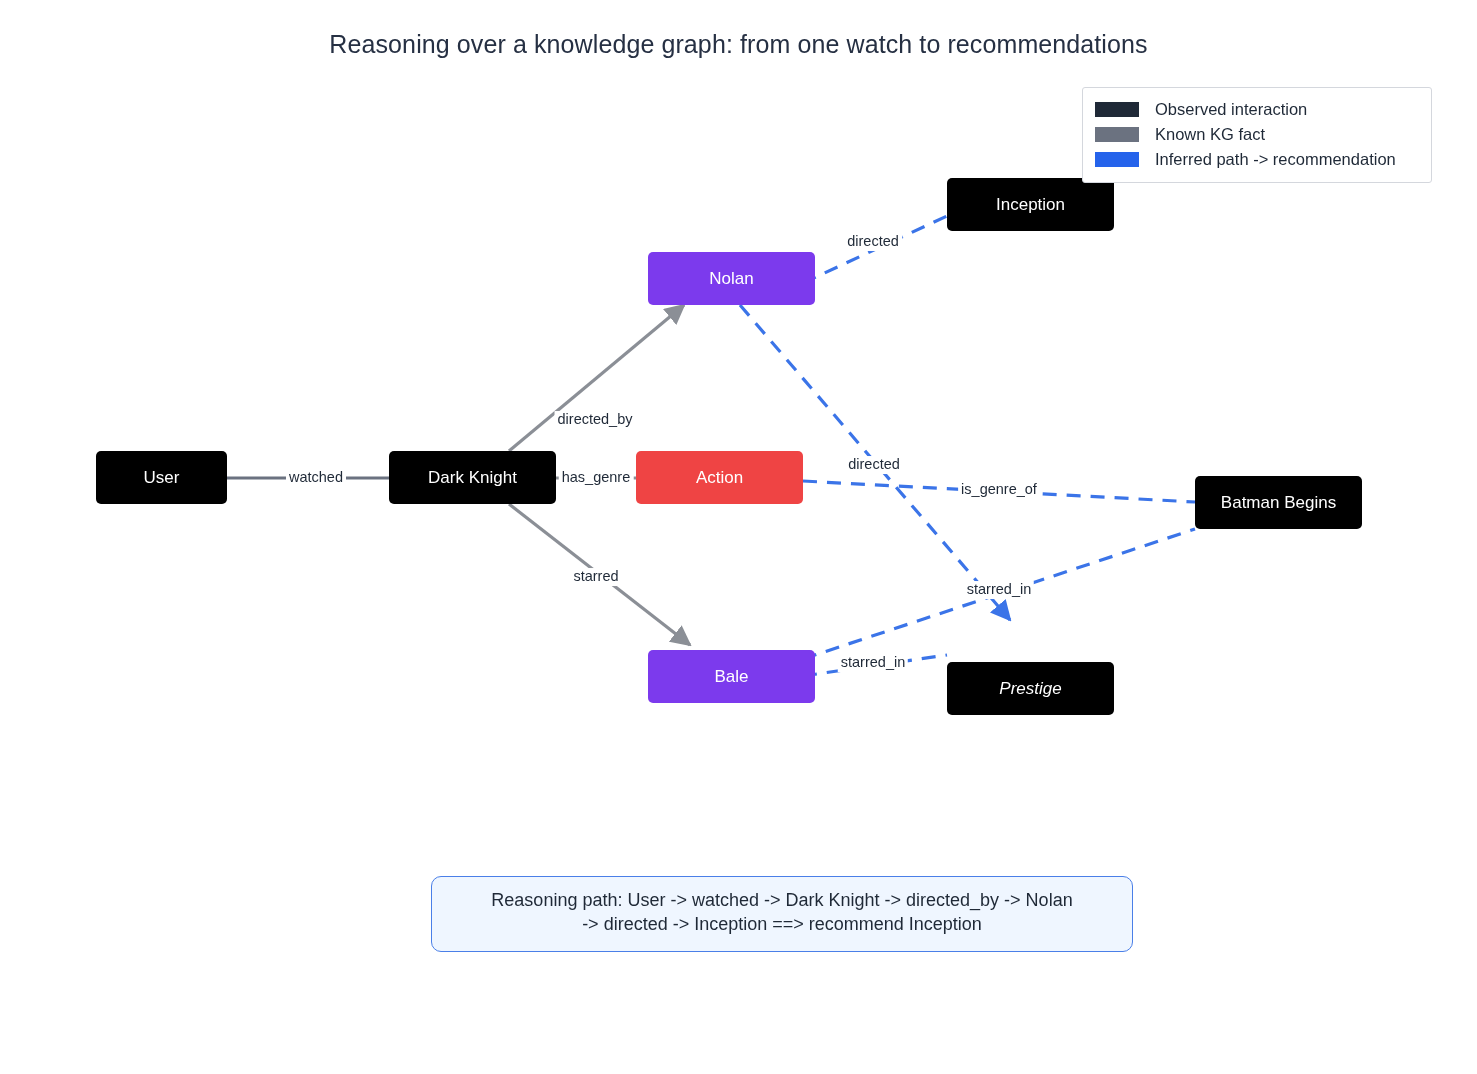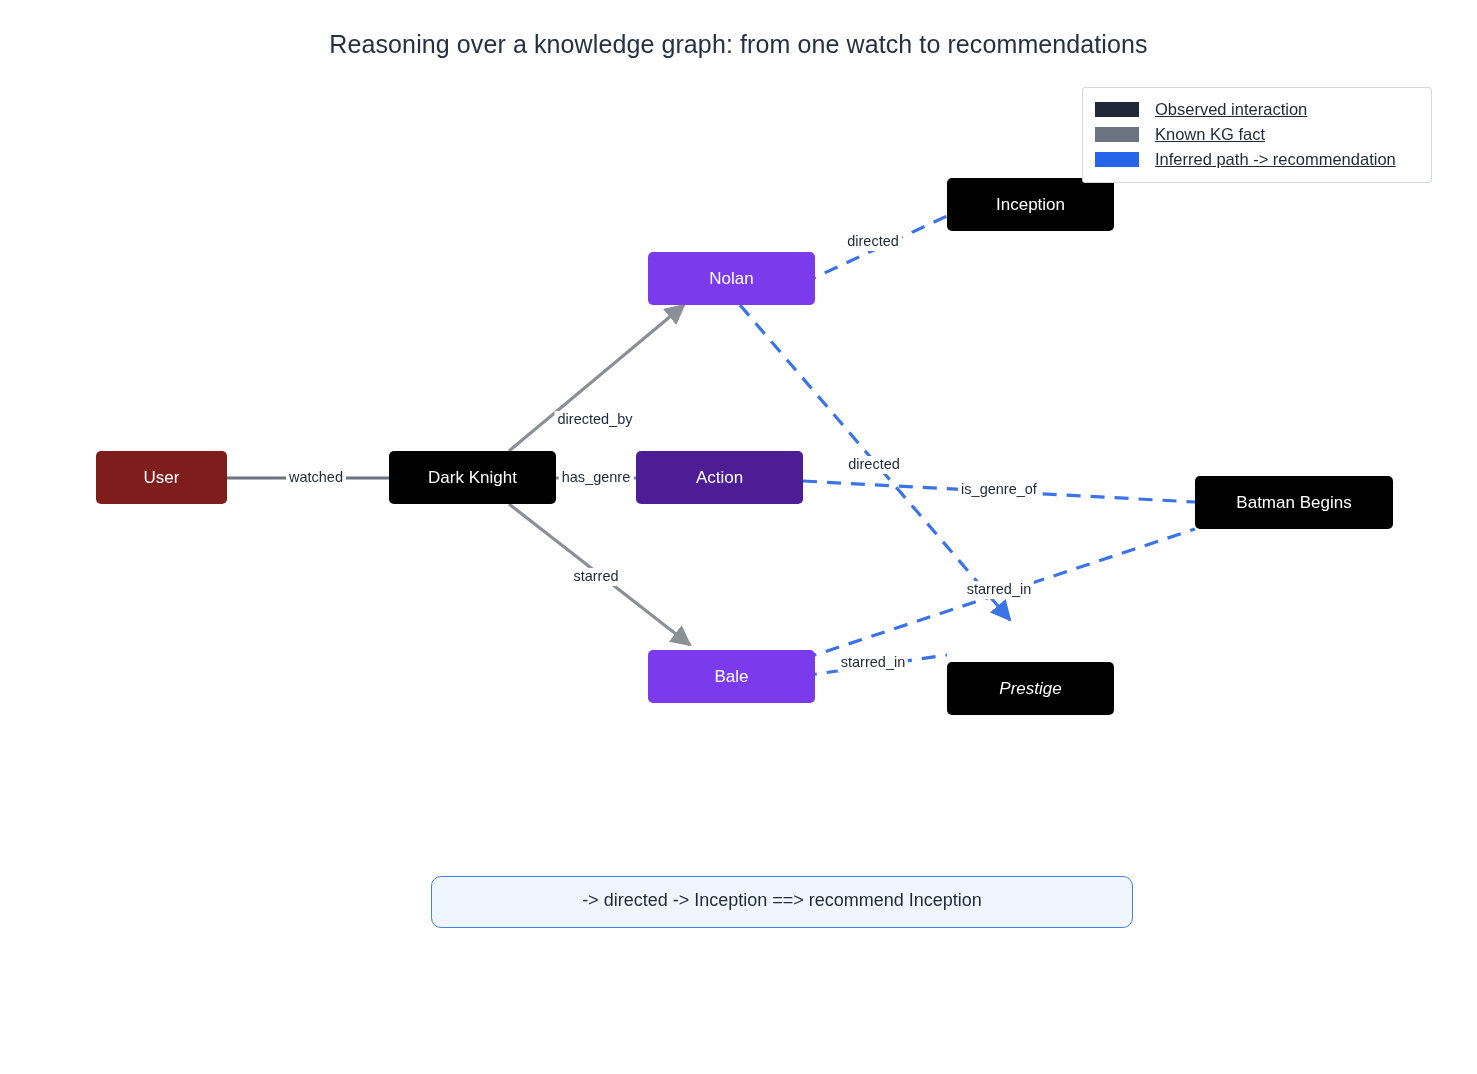--- a/index.html
+++ b/index.html
@@ -54,22 +54,22 @@
     align-items: center;
     justify-content: center;
     color: #ffffff;
     font-size: 17px;
     box-sizing: border-box;
     line-height: 1;
     user-select: none;
   }
   .node-movie   { background: #000000; }
   .node-person  { background: #7c3aed; margin-left: 12px; }
-  .node-user    { background: #7f1d1d; }
-  .node-genre   { background: #4c1d95; }
+  .node-user    { background: #000000; }
+  .node-genre   { background: #ef4444; }
 
   
   .edge-label {
     position: absolute;
     font-size: 14.5px;
     color: #1f2937;
     background: #ffffff;
     padding: 1px 3px;
     white-space: nowrap;
     line-height: 1.1;
@@ -98,21 +98,20 @@
     width: 44px;
     height: 15px;
     flex: 0 0 auto;
     margin-right: 16px;
   }
   .legend-text {
     font-size: 16.5px;
     color: #1f2937;
     white-space: nowrap;
     line-height: 1;
-    text-decoration: underline;
   }
 
   
   .caption-box {
     position: absolute;
     left: 431px;
     top: 876px;
     width: 702px;
     box-sizing: border-box;
     background: #eff6ff;
@@ -166,21 +165,21 @@
       </div>
       <div class="node node-genre" style="left: 636px; top: 451px; width: 167px; height: 53px;">
         <span>Action</span>
       </div>
       <div class="node node-person" style="left: 636px; top: 650px; width: 167px; height: 53px;">
         <span>Bale</span>
       </div>
       <div class="node node-movie" style="left: 947px; top: 178px; width: 167px; height: 53px;">
         <span>Inception</span>
       </div>
-      <div class="node node-movie" style="left: 1195px; top: 476px; width: 198px; height: 53px;">
+      <div class="node node-movie" style="left: 1195px; top: 476px; width: 167px; height: 53px;">
         <span>Batman Begins</span>
       </div>
       <div class="node node-movie" style="left: 947px; top: 662px; width: 167px; height: 53px; font-style: italic;">
         <span>Prestige</span>
       </div>
     </div>
   <div id="edge-labels-layer">
       <div class="edge-label" style="left: 316px; top: 478px;">watched</div>
       <div class="edge-label" style="left: 595px; top: 378px; margin-top: 42px;">directed_by</div>
       <div class="edge-label" style="left: 596px; top: 478px;">has_genre</div>
@@ -201,16 +200,17 @@
       <span class="legend-swatch" style="background: rgb(107, 114, 128);"></span>
       <span class="legend-text">Known KG fact</span>
     </div>
     <div class="legend-row">
       <span class="legend-swatch" style="background: rgb(37, 99, 235);"></span>
       <span class="legend-text">Inferred path -&gt; recommendation</span>
     </div>
   </div>
 
   <div class="caption-box">
+    <div>Reasoning path: User -&gt; watched -&gt; Dark Knight -&gt; directed_by -&gt; Nolan</div>
     <div>-&gt; directed -&gt; Inception   ==&gt; recommend Inception</div>
   </div>
 
 </div>
 
 </body></html>

